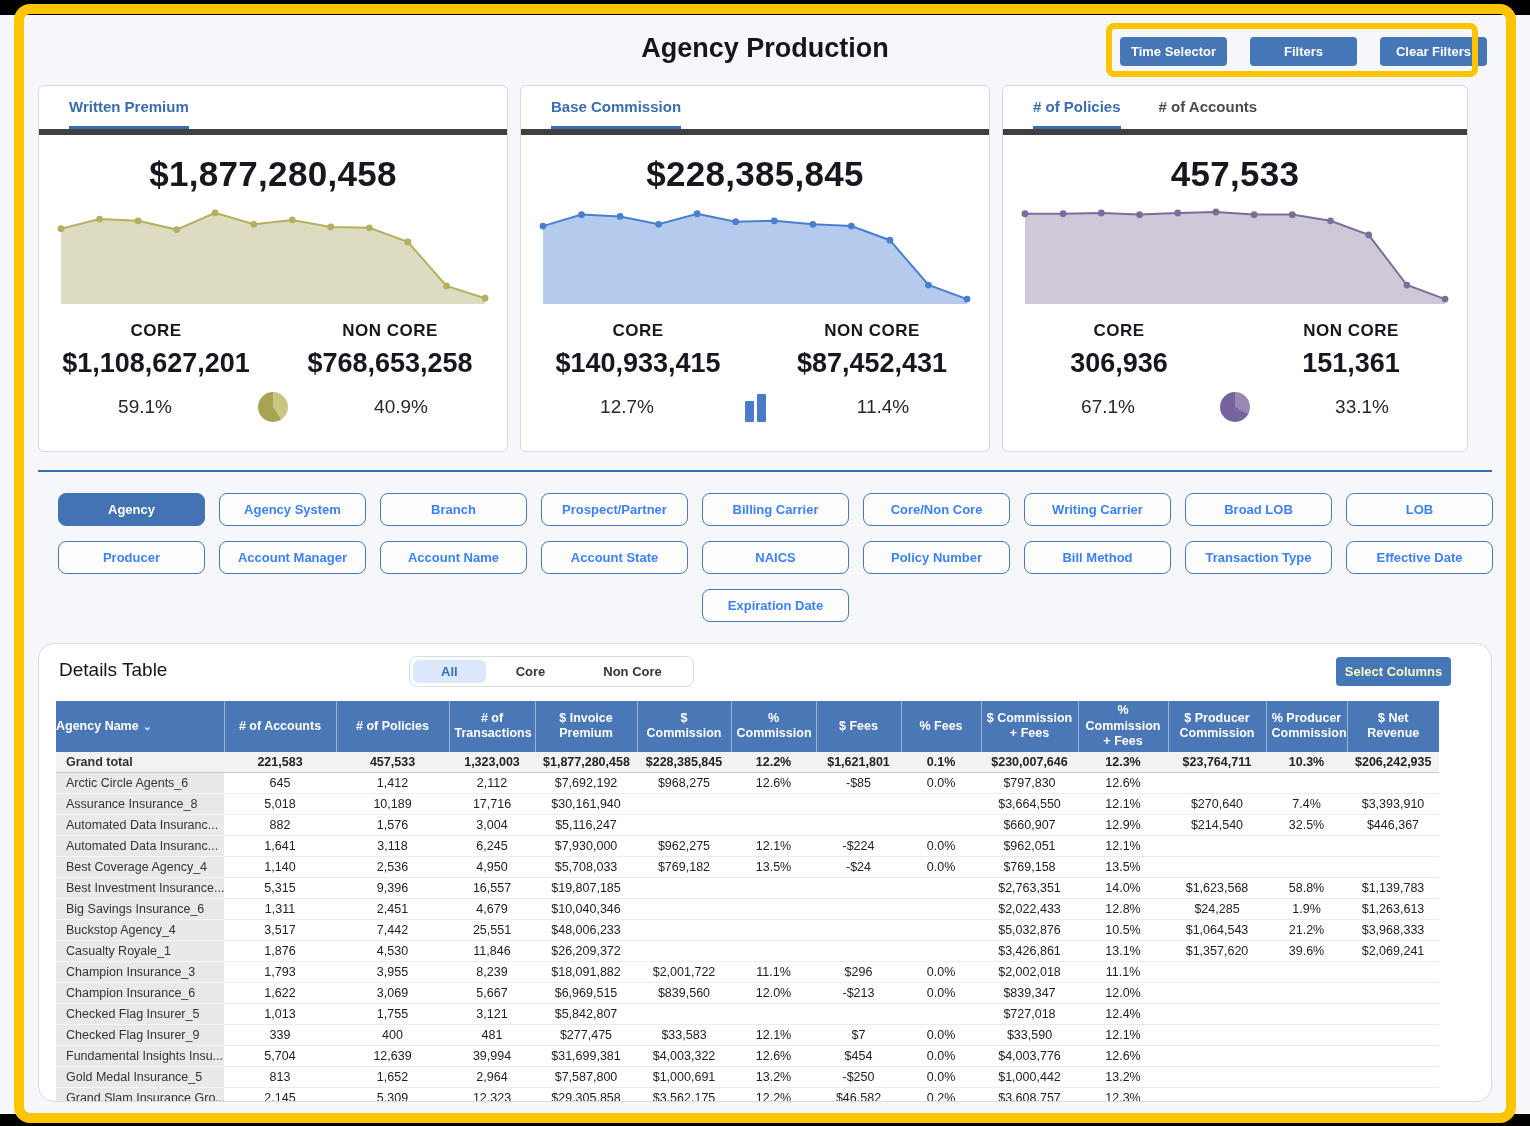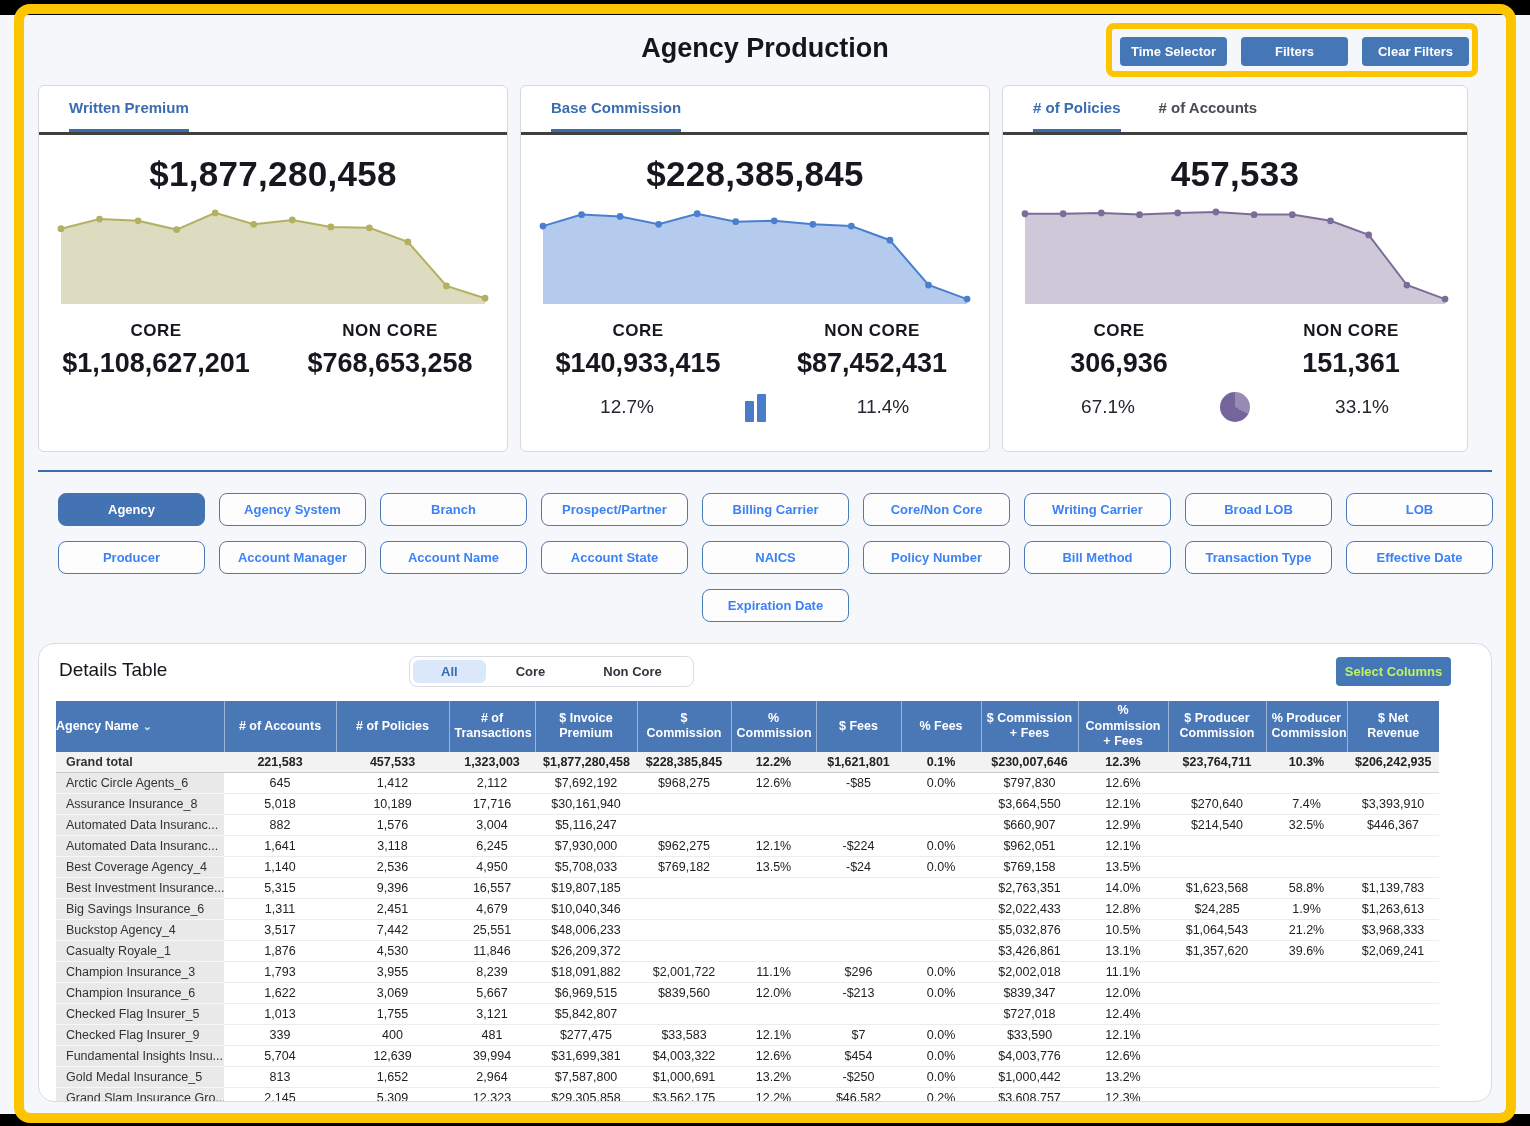--- a/index.html
+++ b/index.html
@@ -15,30 +15,30 @@
   .edge-top    { position:absolute; top:0; left:0; right:0; height:15px; background:#000; z-index:40; }
   .edge-bottom { position:absolute; bottom:0; left:0; right:0; height:12px; background:#000; z-index:40; }
   .gold-frame  { position:absolute; left:14px; right:14px; top:4px; bottom:3px;
                  border:10px solid #fdc400; border-radius:16px; pointer-events:none; z-index:60; }
 
   
   .page-title { position:absolute; left:0; right:0; top:33px; text-align:center;
                 font-size:27px; color:#15151d; z-index:5; }
   .btn-highlight { position:absolute; left:1106px; top:23px; width:372px; height:54px;
                    border:6px solid #fdc400; border-radius:8px; z-index:55; pointer-events:none; }
-  .top-buttons { position:absolute; left:1120px; top:37px; display:flex; gap:14px; z-index:5; }
+  .top-buttons { position:absolute; left:1120px; top:37px; display:flex; gap:23px; z-index:5; }
   .btn { background:#4577b6; color:#fff; border:none; border-radius:4px;
          font-family:"Liberation Sans",sans-serif; font-weight:bold; font-size:13px;
          height:29px; width:107px; cursor:pointer; }
 
   
   #cards { position:absolute; left:38px; top:85px; display:flex; gap:12px; }
   .card { width:470px; height:367px; background:#fff; border:1px solid #d6d9df; border-radius:6px; }
   .card:last-child { width:466px; }
-  .card-tabs { height:49px; border-bottom:3px solid #404040; display:flex; align-items:stretch;
+  .card-tabs { height:49px; border-bottom:6px solid #404040; display:flex; align-items:stretch;
                padding-left:30px; gap:38px; }
   .tab { display:flex; align-items:center; font-size:15px; font-weight:bold; color:#4a4b55;
          border-bottom:3px solid transparent; cursor:pointer; }
   .tab.active { color:#3a6db0; border-color:#3a6db0; }
   .card-value { text-align:center; font-size:35px; font-weight:bold; margin-top:19px; letter-spacing:.3px; }
   .card-chart { margin:13px 18px 0; height:100px; }
   .card-chart svg { width:100%; height:100%; display:block; }
   .card-stats { display:flex; margin-top:14px; }
   .card-stats > div { flex:1; text-align:center; }
   .stat-label { font-size:17px; font-weight:bold; letter-spacing:.5px; }
@@ -65,21 +65,21 @@
   
   #details { position:absolute; left:38px; top:643px; width:1454px; height:459px;
              background:#fff; border:1px solid #d9dbe0; border-radius:16px; overflow:hidden; }
   .details-title { position:absolute; left:20px; top:15px; font-size:19px; color:#15151d; }
   .seg { position:absolute; left:370px; top:12px; display:flex; gap:2px; padding:3px;
          border:1px solid #d9dce1; border-radius:8px; background:#fff; }
   .seg > div { padding:4px 28px; font-size:13px; font-weight:bold; color:#33343c;
                border-radius:6px; cursor:pointer; }
   .seg > div.active { background:#dbe8fb; color:#3a6db0; }
   .select-cols { position:absolute; right:40px; top:13px; width:115px; height:29px;
-                 background:#4577b6; color:#bef264; border:none; border-radius:4px;
+                 background:#4577b6; color:#fef9c3; border:none; border-radius:4px;
                  font-family:"Liberation Sans",sans-serif; font-weight:bold; font-size:13px; cursor:pointer; }
 
   table { border-collapse:collapse; table-layout:fixed; position:absolute; left:17px; top:57px; width:1383px; }
   thead th { background:#4a77b5; color:#fff; font-size:12.5px; font-weight:bold;
              height:46px; padding:2px 5px; vertical-align:middle; text-align:center;
              border-right:1px solid rgba(255,255,255,.45); cursor:pointer; line-height:1.25; }
   thead th:first-child { text-align:left; padding-left:0; }
   thead th:last-child { border-right:none; }
   tbody td { font-size:12.5px; color:#222; height:21px; padding:0 8px; text-align:center;
              border-bottom:1px solid #ececec; white-space:nowrap; overflow:hidden; }
@@ -131,20 +131,25 @@
       </div>
       <div class="card-stats">
         <div>
           <div class="stat-label">CORE</div>
           <div class="stat-value">$1,108,627,201</div>
         </div>
         <div>
           <div class="stat-label">NON CORE</div>
           <div class="stat-value">$768,653,258</div>
         </div>
+      </div>
+      <div class="card-pcts">
+        <span>59.1%</span>
+        <div class="pie" style="background: conic-gradient(rgb(201, 198, 132) 0deg, rgb(201, 198, 132) 40.9%, rgb(168, 163, 82) 40.9%, rgb(168, 163, 82) 100%);"></div>
+        <span>40.9%</span>
       </div>
     </section>
     <section class="card">
       <div class="card-tabs">
         <div class="tab active">Base Commission</div>
       </div>
       <div class="card-value">$228,385,845</div>
       <div class="card-chart">
         <svg viewBox="0 0 434 100" preserveAspectRatio="none">
           <polygon points="4,97 4.0,19.1 42.7,7.6 81.5,9.4 120.2,17.3 158.9,6.8 197.6,14.7 236.4,13.8 275.1,17.3 313.8,19.1 352.5,33.2 391.3,78.0 430.0,92.1 430,97" fill="#b5cbee"></polygon>

